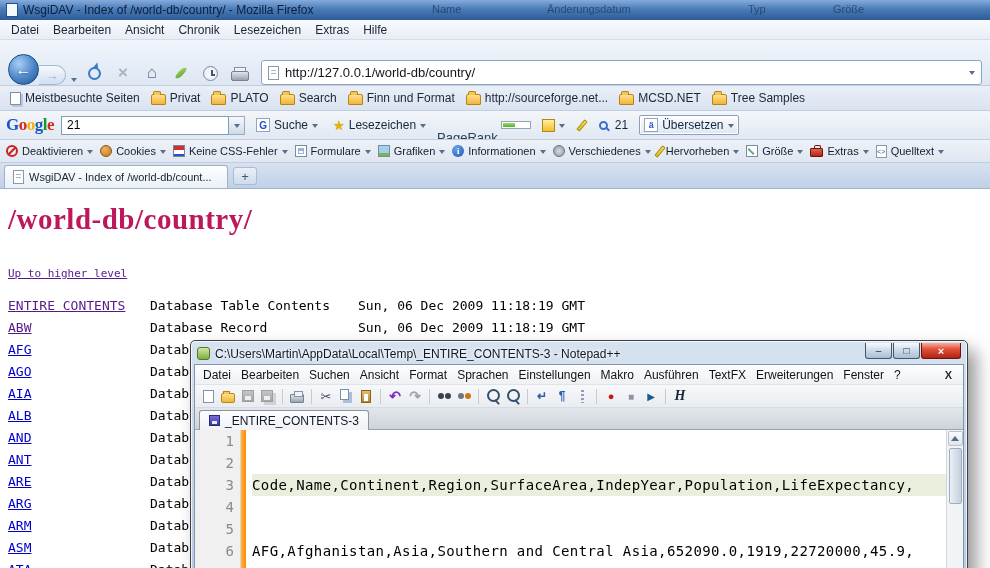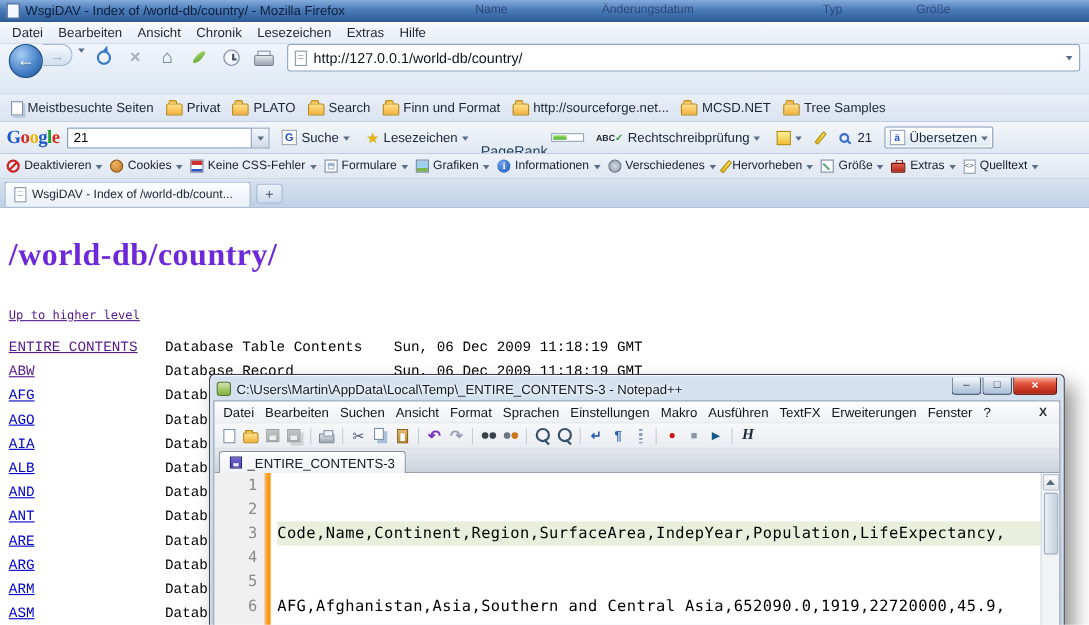--- a/index.html
+++ b/index.html
@@ -13,21 +13,21 @@
     display:flex; align-items:center; gap:5px; padding:0 6px; position:relative; }
   .ff-title { font-size:12px; color:#0d1e3c; white-space:nowrap; }
   .ic-ffpage { width:12px; height:14px; background:#f4f8ff; border:1px solid #24508c; flex:none; }
   .ghost { position:absolute; top:3px; font-size:11px; color:rgba(14,28,66,0.55); }
   .gc0{left:432px;} .gc1{left:547px;} .gc2{left:748px;} .gc3{left:833px;}
 
   .ff-menubar { height:20px; background:linear-gradient(#f8fafd,#e7edf6); display:flex; align-items:center;
     padding:0 4px; font-size:12px; color:#1c2430; border-bottom:1px solid #d2dcea; }
   .ff-menuitem { padding:2px 7px; }
 
-  .ff-navbar { height:46px; background:linear-gradient(#f1f5fb,#dde7f3); display:flex; align-items:flex-start;
+  .ff-navbar { height:46px; background:linear-gradient(#f1f5fb,#dde7f3); display:flex; align-items:flex-end;
     padding:0 8px; gap:5px; border-bottom:1px solid #c0cede; }
   .nav-back { width:31px; height:31px; border-radius:50%; flex:none;
     background:radial-gradient(circle at 35% 30%, #a9cef5, #4a84c8 55%, #1d5392);
     border:1px solid #164a85; display:flex; align-items:center; justify-content:center; }
   .nav-back::before { content:"←"; color:#fff; font-size:16px; font-weight:bold; text-shadow:0 1px 2px rgba(0,0,0,.45); }
   .nav-fwd { width:27px; height:20px; border-radius:0 10px 10px 0; margin-left:-5px; flex:none;
     background:linear-gradient(#f5f9fd,#d0dff0); border:1px solid #a2b8d2; border-left:none;
     display:flex; align-items:center; justify-content:center; }
   .nav-fwd::before { content:"→"; color:#9cb0c8; font-size:13px; font-weight:bold; }
   .caret { width:0; height:0; border:3px solid transparent; border-top:4px solid #5a6e88; margin-top:4px; flex:none; }
@@ -114,24 +114,24 @@
     display:flex; align-items:flex-end; padding:0 4px; }
   .tab-active { height:23px; width:224px; background:linear-gradient(#fdfeff,#e9f0f8); border:1px solid #9fb0c8;
     border-bottom:none; border-radius:3px 3px 0 0; display:flex; align-items:center; gap:5px; padding:0 8px;
     font-size:11px; color:#1a2430; overflow:hidden; white-space:nowrap;margin-top:12px; }
   .newtab-btn { height:18px; width:24px; margin:0 0 3px 5px; background:linear-gradient(#eaf0f7,#cfdcec);
     border:1px solid #a8bcd4; border-radius:3px; display:flex; align-items:center; justify-content:center;
     font-size:13px; color:#45586e; }
 
   .ff-content { height:379px; background:#fff; padding:8px 0 0 8px; overflow:hidden; position:relative;
     font-family:"DejaVu Sans Mono", monospace; }
-  .page-title { font-family:"Liberation Serif", serif; font-size:29px; font-weight:bold; color:#6d28d9; margin-top:19px; letter-spacing:0.5px; }
+  .page-title { font-family:"Liberation Serif", serif; font-size:29px; font-weight:bold; color:#be185d; margin-top:6px; letter-spacing:0.5px; }
   .up-link { margin-top:27px; font-size:11px; line-height:22px; color:#551a8b; text-decoration:underline; width:max-content; }
   .listing { margin-top:6px; font-size:13px; }
-  .lrow { display:flex; height:22px; align-items:center;font-family:Liberation Mono, monospace; }
+  .lrow { display:flex; height:22px; align-items:flex-end; }
   .c-name { width:142px; flex:none; }
   .c-type { width:208px; flex:none; color:#000; }
   .c-date { color:#000; }
   .lnk { text-decoration:underline; color:#0000cc; width:max-content; }
   .lnk.v { color:#551a8b; }
 
   
   .np-window { position:absolute; left:190px; top:340px; width:778px; height:240px; z-index:10;
     border:1px solid #39414d; border-radius:5px 5px 0 0; background:linear-gradient(#d6e2f0,#b6cae2);
     box-shadow:8px 10px 18px rgba(0,0,0,.42), inset 0 0 0 1px rgba(255,255,255,.75);
@@ -303,25 +303,20 @@
     <div class="gbtn">
         <span class="ic-star"></span>
         <span>Lesezeichen</span>
         <span class="caret"></span>
       </div>
     <div class="pr-wrap">
         <span class="pr-label">PageRank</span>
         <span class="pr-bar"></span>
       </div>
     <div class="gbtn">
-        <span class="ic-abc">ABC</span>
-        <span>Rechtschreibprüfung</span>
-        <span class="caret"></span>
-      </div>
-    <div class="gbtn">
         <span class="ic-autofill"></span>
         <span class="caret"></span>
       </div>
     <div class="gbtn">
         <span class="ic-marker"></span>
       </div>
     <div class="gbtn">
         <span class="ic-mag"></span>
         <span>21</span>
       </div>

